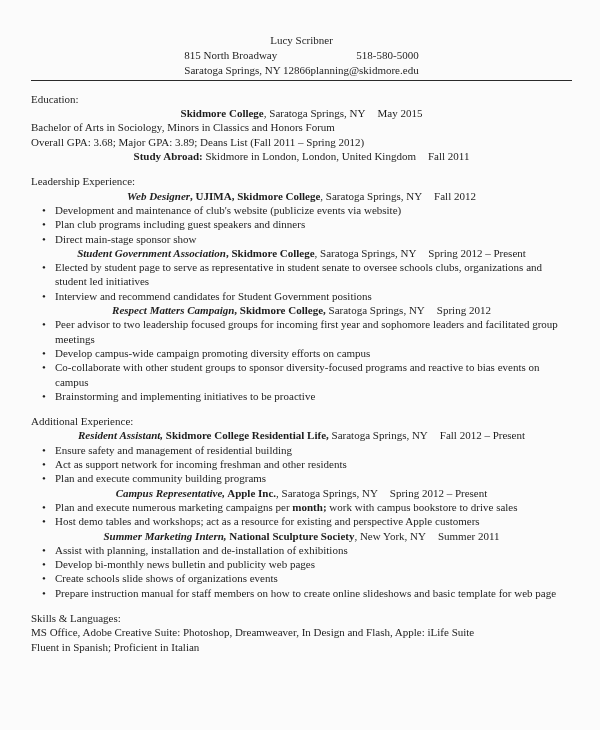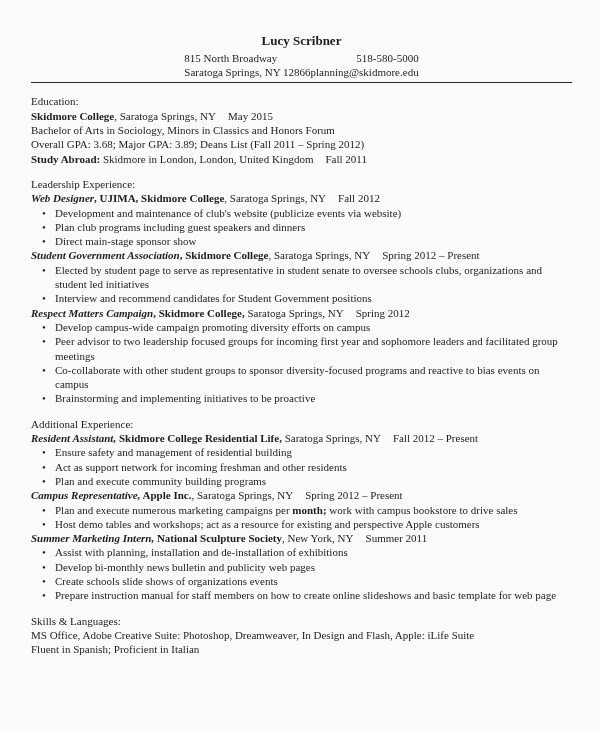--- a/index.html
+++ b/index.html
@@ -15,42 +15,42 @@
     background: #fbfbfb;
     color: #1e1e1e;
     font-family: "Liberation Serif", "DejaVu Serif", serif;
     font-size: 11px;
     line-height: 1.3;
     padding: 33px 28px 0 31px;
     overflow: hidden;
   }
   .name {
     text-align: center;
-    font-weight: bold;
-    font-size: 13px;
+    font-weight: normal;
+    font-size: 11px;
     margin-bottom: 1px;
   }
   .contact-row {
     display: flex;
     justify-content: center;
     align-items: flex-end;
   }
   .contact-left, .contact-right { white-space: nowrap; }
   .contact-right { text-align: right; }
   .header-rule {
     border: none;
     border-top: 1px solid #2a2a2a;
     margin: 3px 0 0 0;
   }
   .section { margin-top: 11px; }
   .section-heading { font-weight: normal; }
   .entry + .entry { }
   .title-row {
     display: flex;
-    justify-content: flex-start;
+    justify-content: center;
     align-items: baseline;
   }
   .title-left { min-width: 0; }
   .date {
     white-space: nowrap;
     padding-left: 12px;
   }
   .seg { font-weight: normal; font-style: normal; }
   .seg.b { font-weight: bold; }
   .seg.bi { font-weight: bold; font-style: italic; }
@@ -125,22 +125,22 @@
             <li>Elected by student page to serve as representative in student senate to oversee schools clubs, organizations and student led initiatives</li>
             <li>Interview and recommend candidates for Student Government positions</li>
           </ul>
         </div>
         <div class="entry">
           <div class="title-row">
             <span class="title-left"><span class="seg bi">Respect Matters Campaign</span><span class="seg b">, Skidmore College,</span><span class="seg"> Saratoga Springs, NY</span></span>
             <span class="date">Spring 2012</span>
           </div>
           <ul class="bullets">
+            <li>Peer advisor to two leadership focused groups for incoming first year and sophomore leaders and facilitated group meetings</li>
             <li>Develop campus-wide campaign promoting diversity efforts on campus</li>
-            <li>Peer advisor to two leadership focused groups for incoming first year and sophomore leaders and facilitated group meetings</li>
             <li>Co-collaborate with other student groups to sponsor diversity-focused programs and reactive to bias events on campus</li>
             <li>Brainstorming and implementing initiatives to be proactive</li>
           </ul>
         </div>
       </section>
       <section class="section">
         <div class="section-heading">Additional Experience:</div>
         <div class="entry">
           <div class="title-row">
             <span class="title-left"><span class="seg bi">Resident Assistant,</span><span class="seg b"> Skidmore College Residential Life,</span><span class="seg"> Saratoga Springs, NY</span></span>

